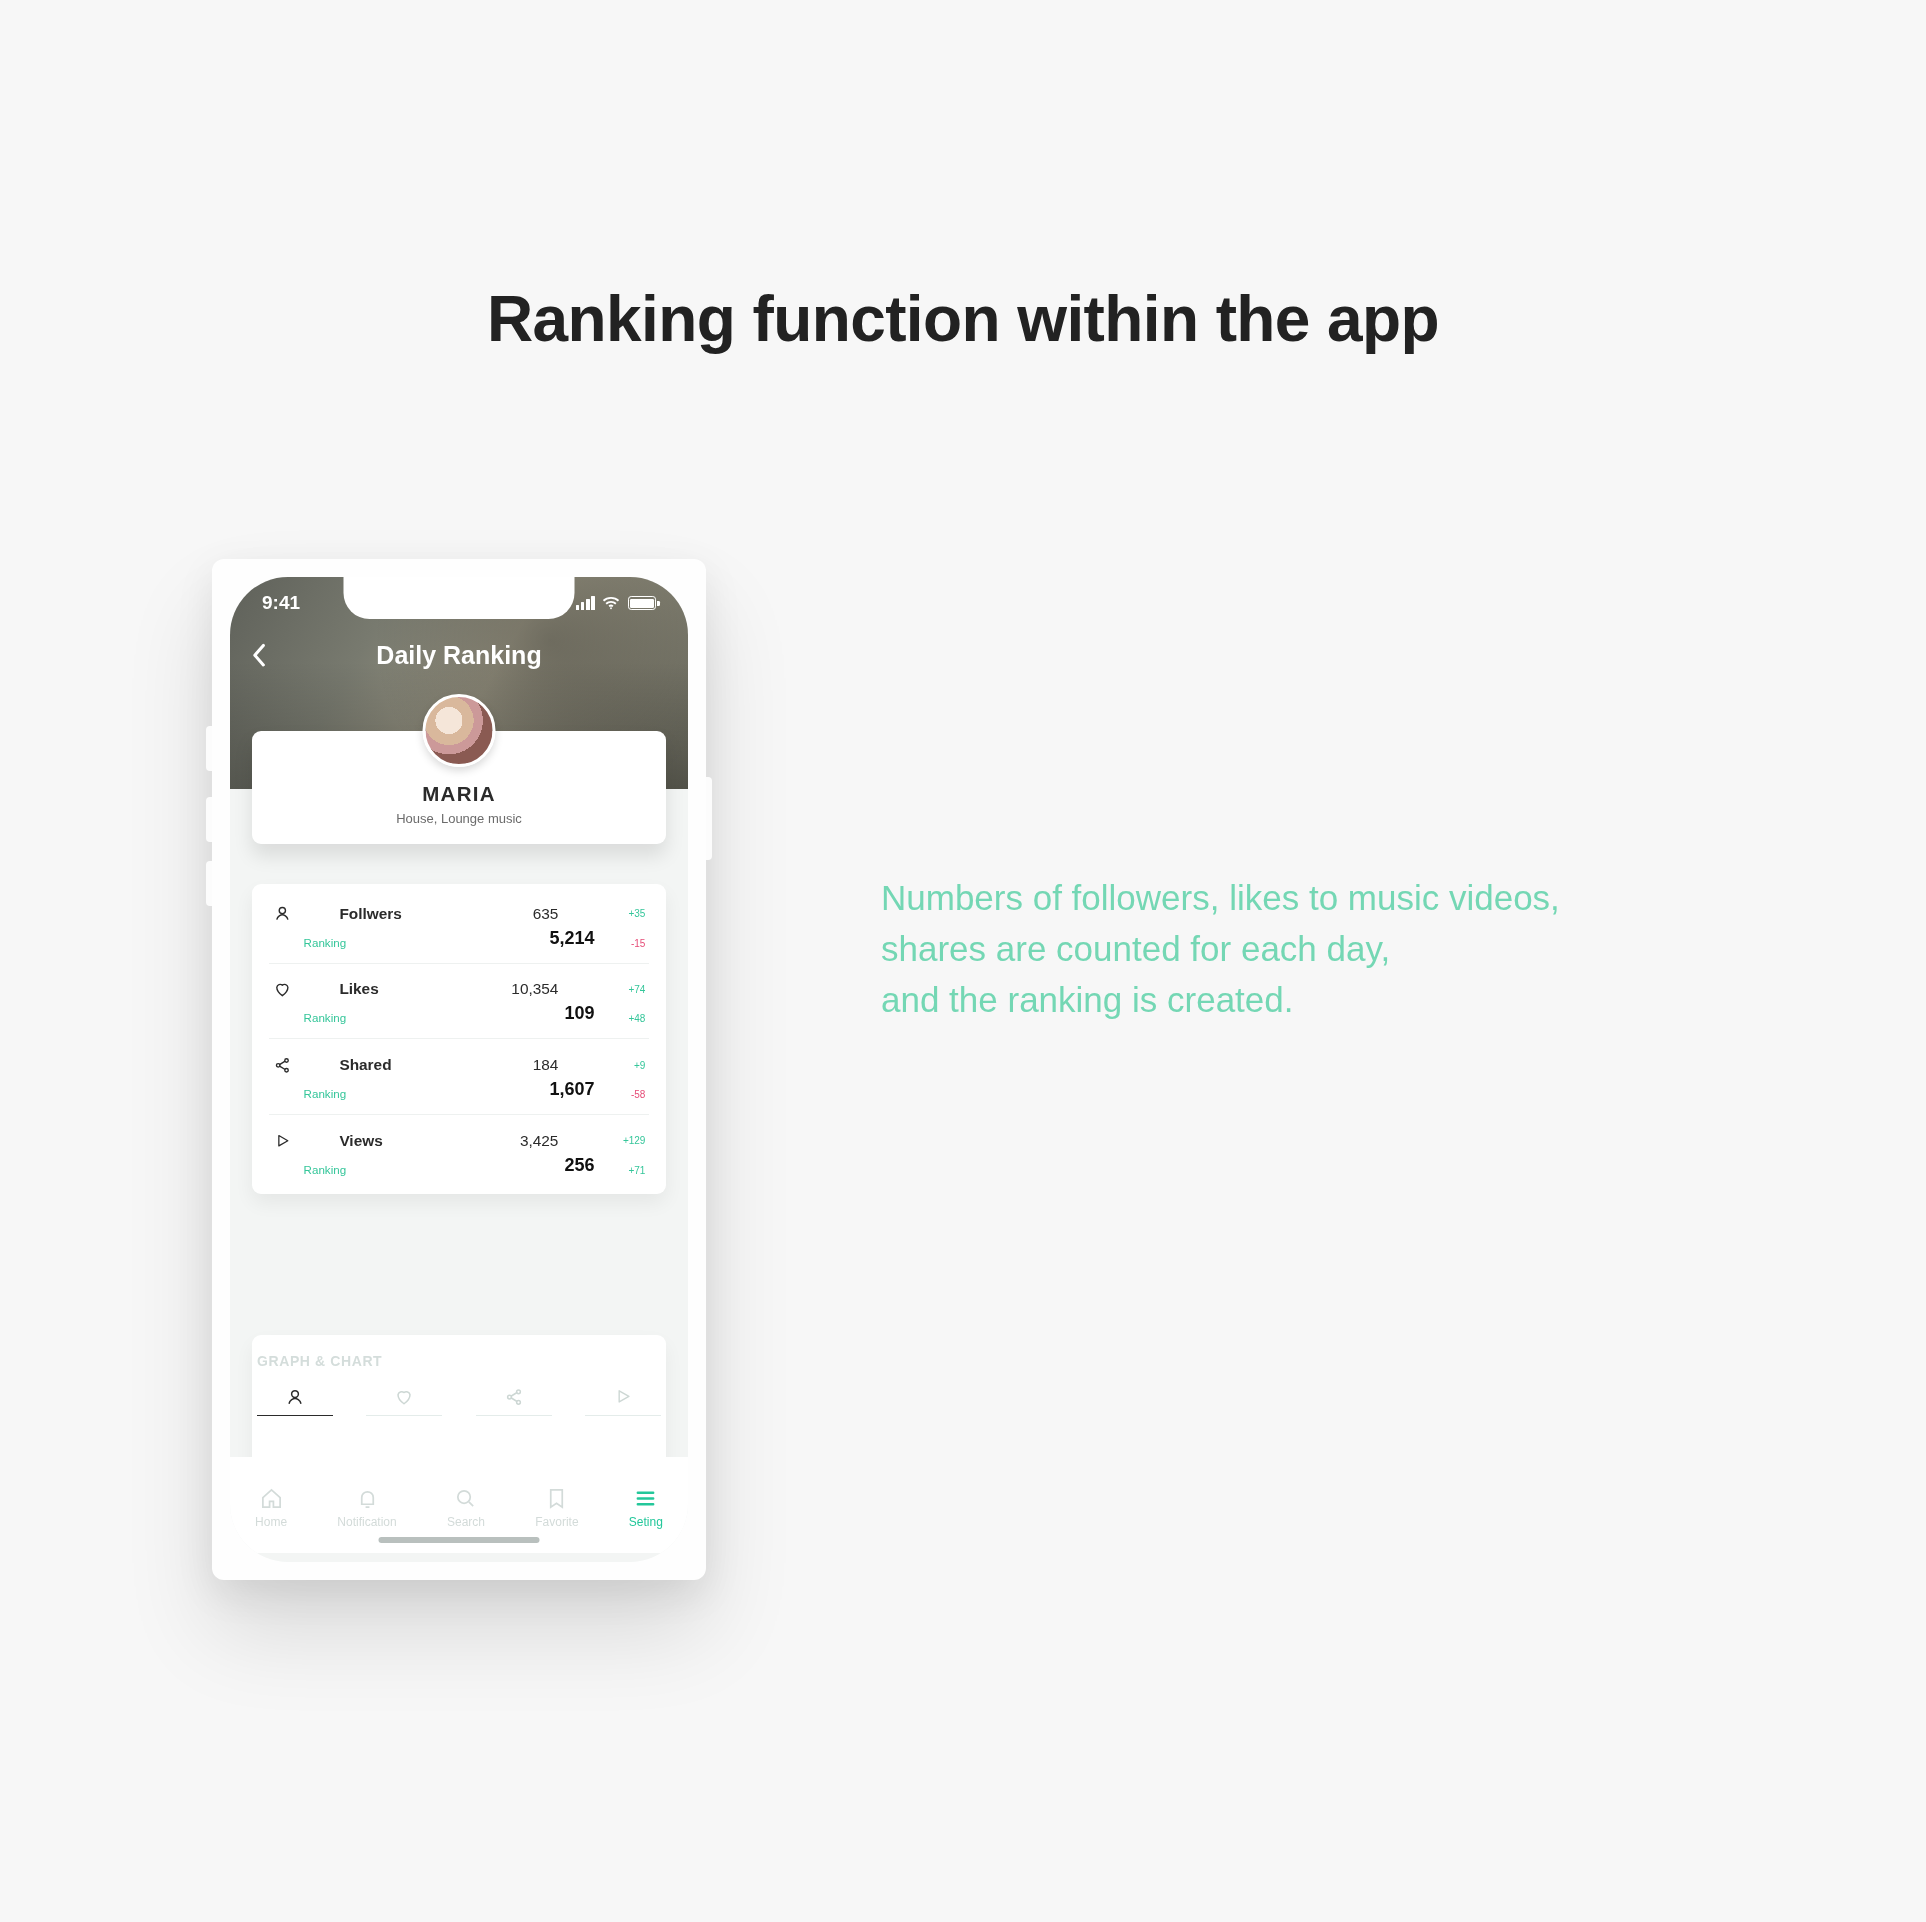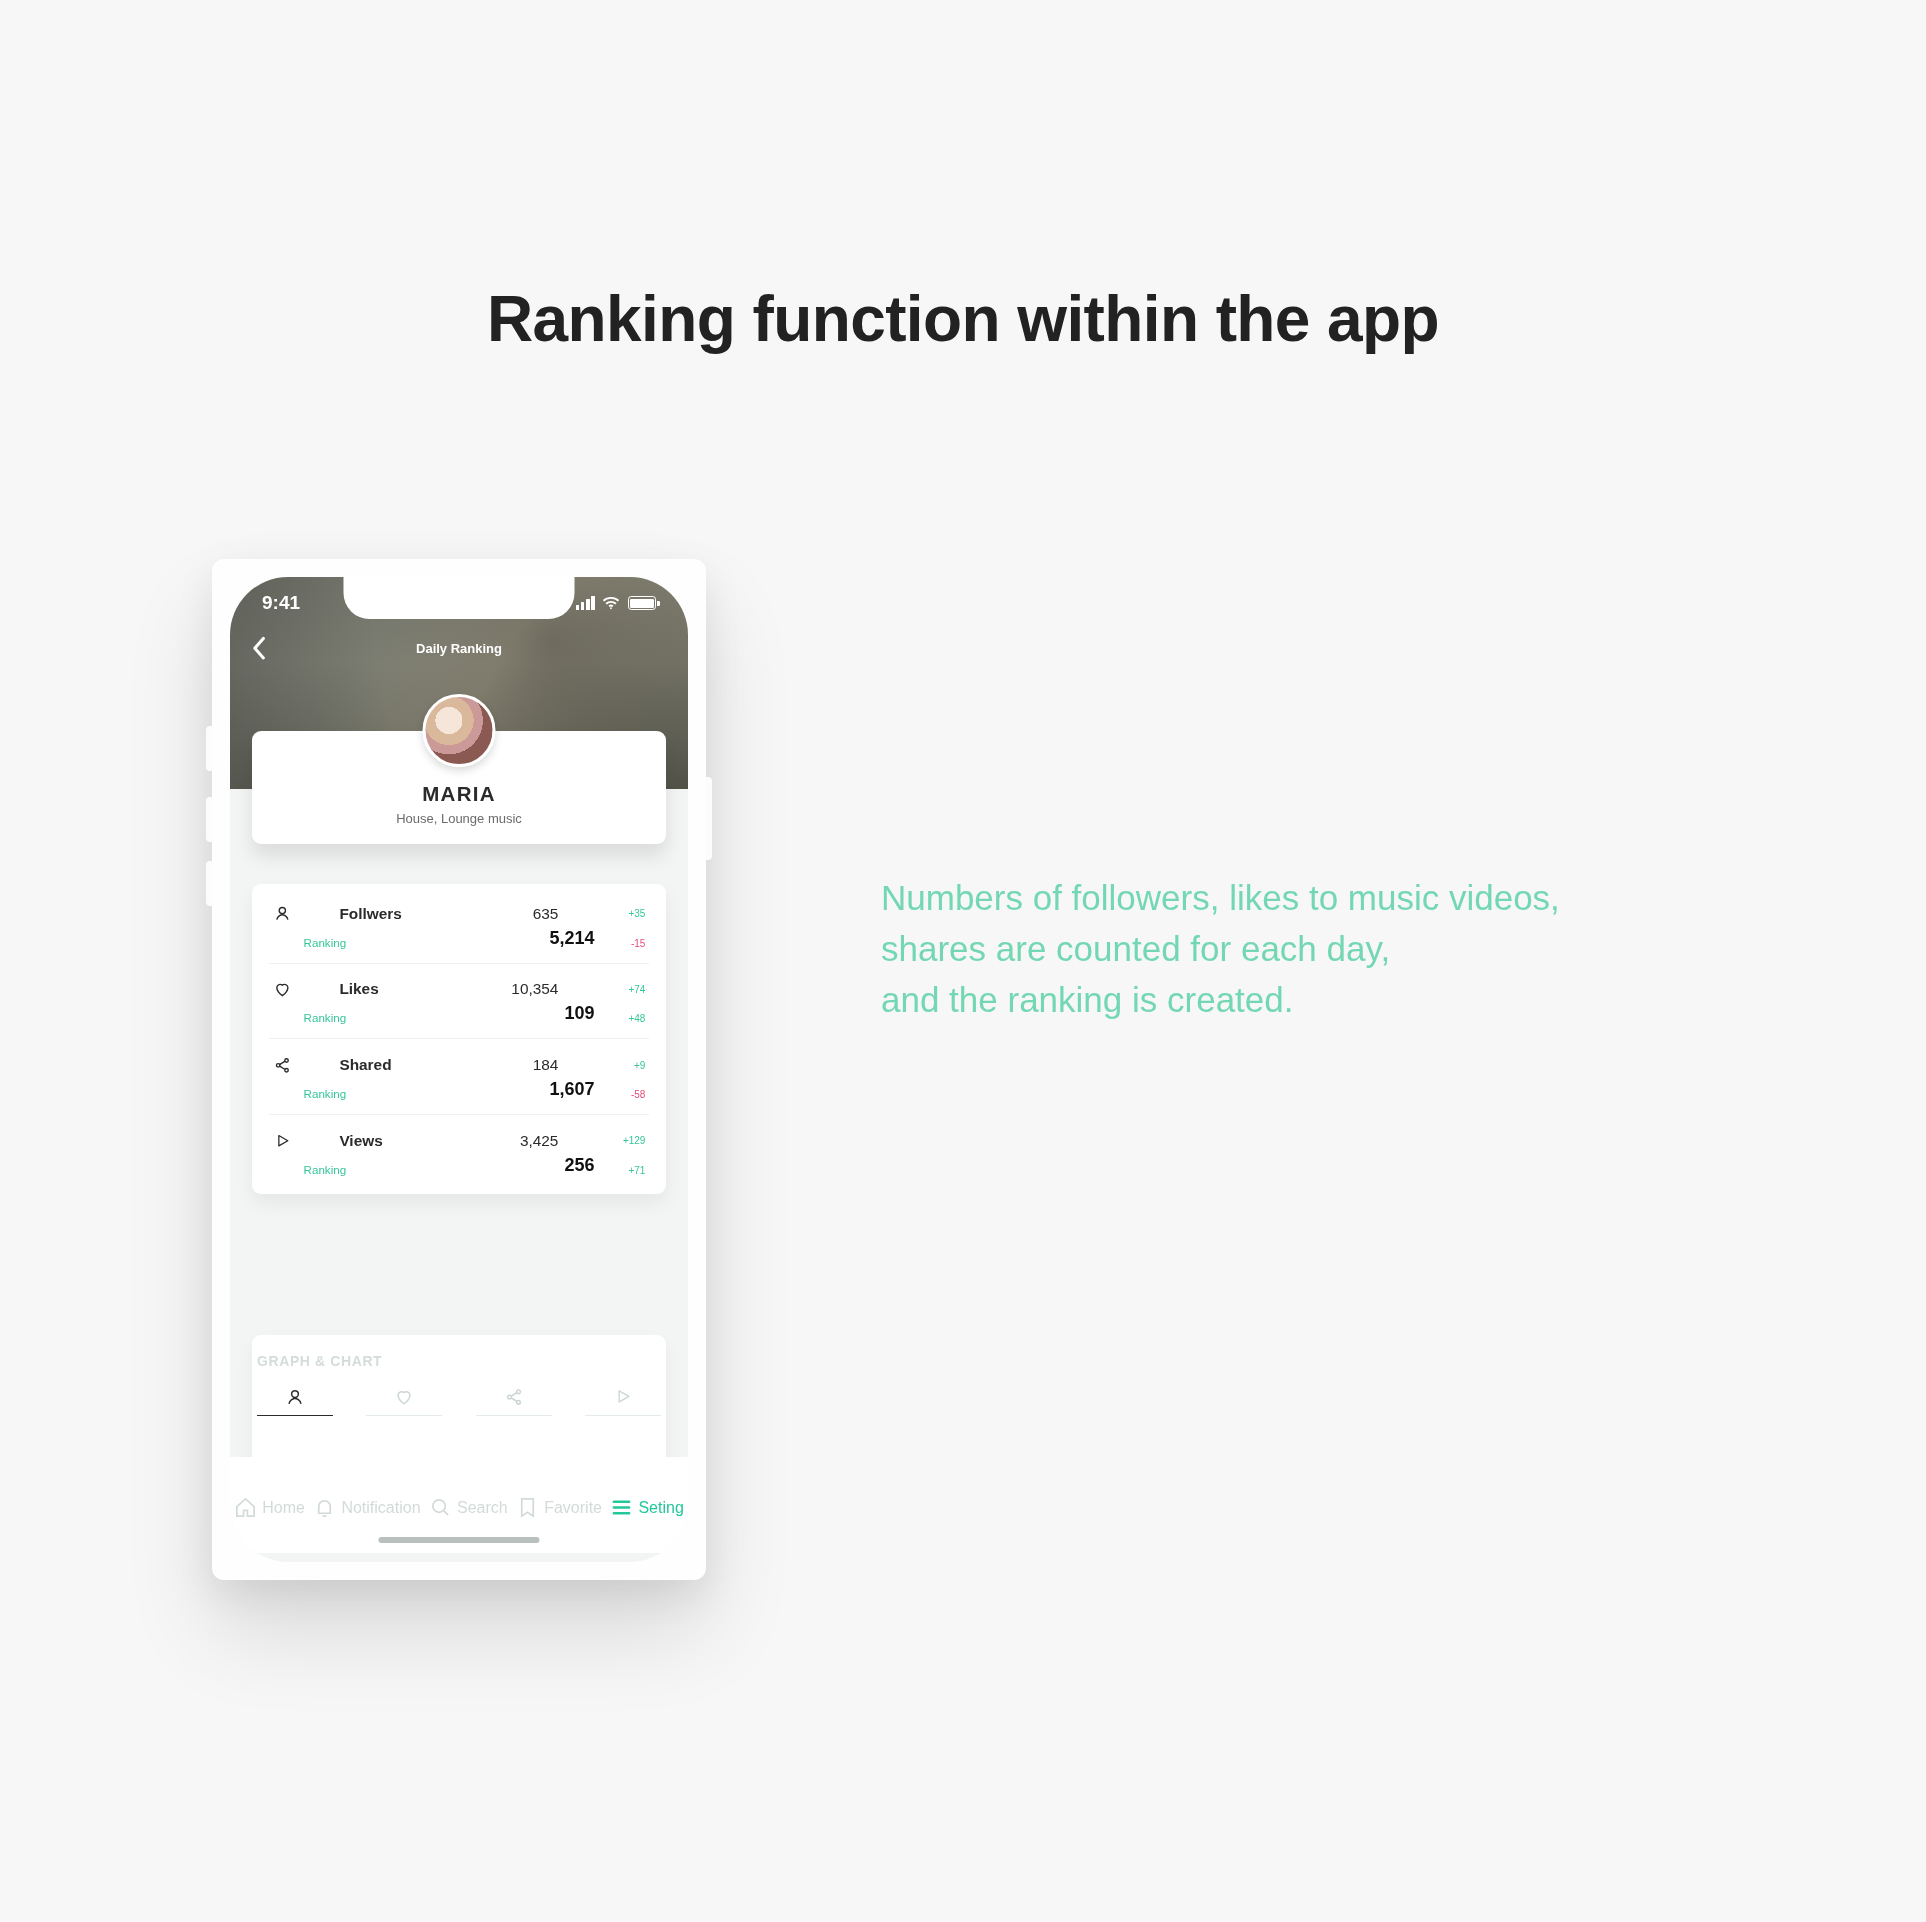--- a/index.html
+++ b/index.html
@@ -107,21 +107,21 @@
   .battery .fill{position:absolute;inset:1.3px;background:#fff;border-radius:1.3px;}
 
   .nav-row {
     position:absolute; top:64px; left:0; right:0;
     display:flex; align-items:center; justify-content:center;
     z-index:55;
   }
   .back-ch {
     position:absolute; left:22px; color:#fff;
   }
-  .nav-title { color:#fff; font-size:13px; font-weight:600;}
+  .nav-title { color:#fff; font-size:25px; font-weight:600;}
 
   
   .profile-card {
     position:absolute;
     top:154px; left:22px; right:22px;
     background:#fff;
     border-radius:9px;
     box-shadow: 0 11.6px 19px rgba(0,0,0,0.10);
     padding: 51px 13px 18px;
     text-align:center;
@@ -189,22 +189,22 @@
 
   
   .bottom-nav{
     position:absolute; left:0; right:0; bottom:9px;
     height:96px;
     background:#fff;
     display:flex; justify-content:space-around; align-items:center;
     padding-top:5.1px;
   }
   .bn-item{
-    display:flex; flex-direction:row; align-items:center; gap:5.1px;
-    color:#d3dbd9; font-size:16px;
+    display:flex; flex-direction:column; align-items:center; gap:5.1px;
+    color:#d3dbd9; font-size:12px;
   }
   .bn-item.active{ color:#23c79a;}
   .home-ind{
     position:absolute; bottom:10.3px; left:50%; transform:translateX(-50%);
     width:161px; height:5.8px; border-radius:5.8px; background:#b9c0be;
   }
 
   svg{display:block;}
 </style>
 </head>

